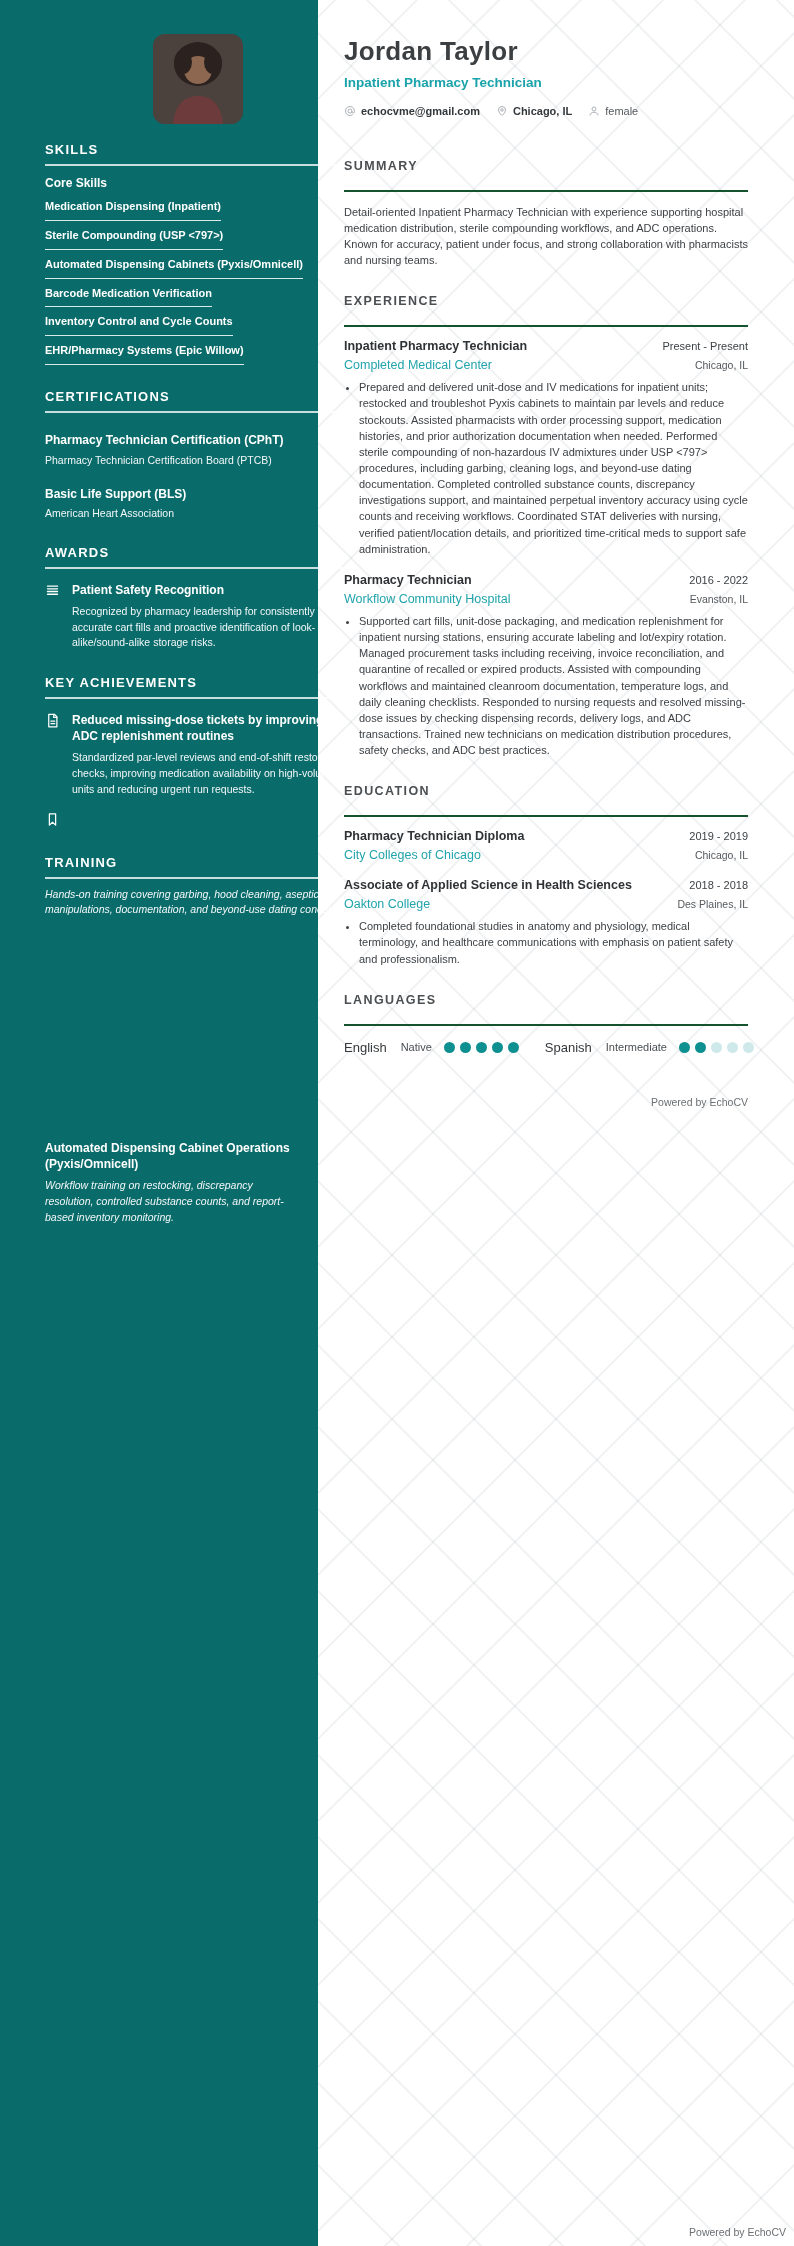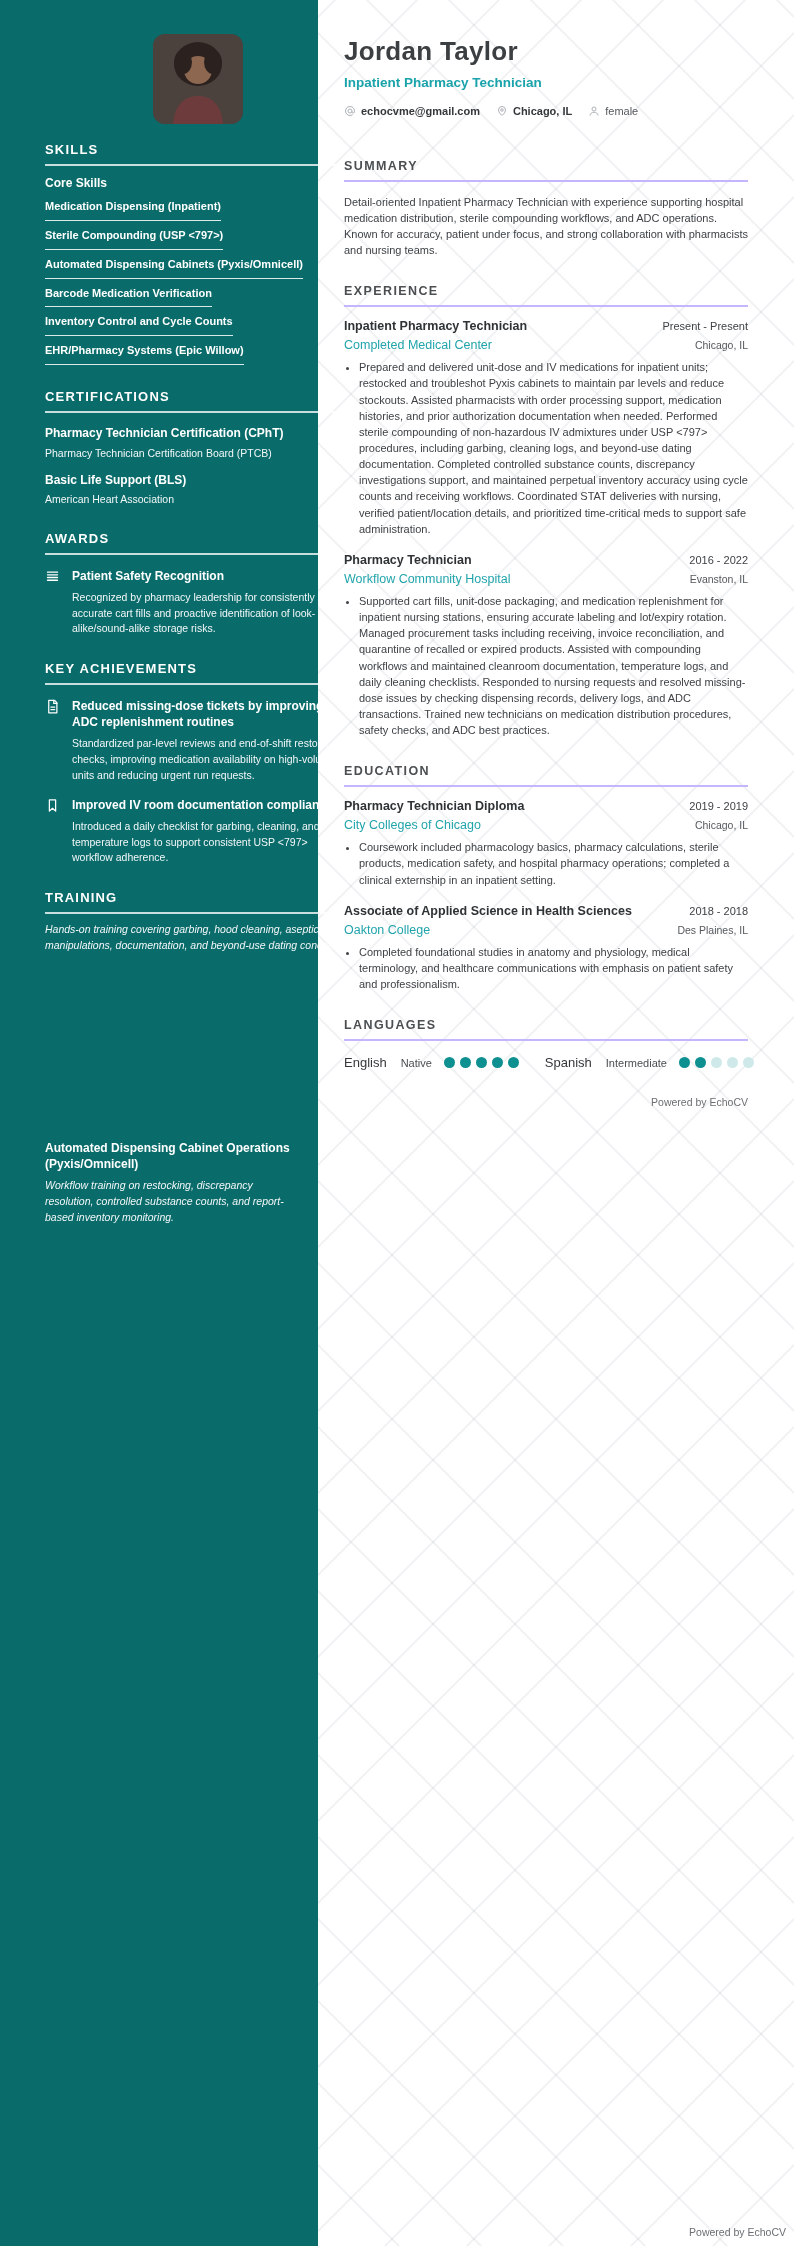--- a/index.html
+++ b/index.html
@@ -18,42 +18,42 @@
   .sidebar{position:absolute;left:0;top:0;width:372px;box-sizing:border-box;
     padding:34px 22px 0 45px;color:#ffffff;}
   .photo{width:90px;height:90px;border-radius:12px;margin:0 auto;display:block;overflow:hidden;}
   .side-heading{font-size:13px;font-weight:bold;letter-spacing:1.2px;color:#ffffff;
     padding-bottom:7px;border-bottom:2px solid rgba(255,255,255,0.78);margin:24px 0 8px 0;}
   .side-heading.first{margin-top:18px;}
   .skills-group{font-size:12px;font-weight:bold;margin:10px 0 2px 0;}
   ul.skills{list-style:none;margin:0;padding:0;}
   ul.skills li{display:table;font-size:11px;font-weight:bold;line-height:1.35;
     padding:7px 0 6px 0;border-bottom:1px solid rgba(255,255,255,0.85);}
-  .cert-name{font-size:12px;font-weight:bold;margin-top:13px;line-height:1.3;}
+  .cert-name{font-size:12px;font-weight:bold;margin-top:20px;line-height:1.3;}
   .cert-issuer{font-size:10.5px;margin-top:4px;line-height:1.35;color:rgba(255,255,255,0.95);}
   .side-item{display:flex;margin-top:13px;}
   .side-item .icon{flex:0 0 18px;width:18px;margin-right:9px;padding-top:1px;color:#ffffff;}
   .side-item-title{font-size:12px;font-weight:bold;line-height:1.35;}
   .side-item-desc{font-size:10.5px;line-height:1.5;margin-top:6px;color:rgba(255,255,255,0.95);}
   .train-title{font-size:12px;font-weight:bold;line-height:1.35;margin-top:13px;}
   .train-desc{font-size:10.5px;line-height:1.5;margin-top:6px;color:rgba(255,255,255,0.95);font-style:italic;}
   .training-2{position:absolute;left:45px;top:1140px;width:251px;color:#ffffff;}
   .training-2 .train-title{margin-top:0;}
 
   
   .main{position:absolute;left:344px;top:36px;width:404px;color:#3e4246;}
   .name{font-size:26px;font-weight:bold;color:#3c3f42;letter-spacing:0.3px;margin:0;}
   .job-title{font-size:13.5px;font-weight:bold;color:#1aa3ab;margin-top:8px;}
   .contact{display:flex;align-items:center;gap:16px;margin-top:15px;font-size:11px;}
   .contact .c-item{display:flex;align-items:flex-end;gap:5px;}
   .contact .c-icon{color:#adb2b8;display:flex;align-items:center;}
   .contact .c-strong{font-weight:bold;color:#35383b;}
   .contact .c-plain{color:#55595d;}
   .sec-heading{font-size:12.5px;font-weight:bold;letter-spacing:1.4px;color:#4b4f52;
-    padding-bottom:7px;border-bottom:2px solid #c4b5fd;margin:26px 0 12px 0;}
+    padding-bottom:17px;border-bottom:2px solid #14532d;margin:26px 0 12px 0;}
   .sec-heading.summary{margin-top:42px;}
   .body-text{font-size:11px;line-height:1.46;color:#3e4246;}
   .entry{margin-top:4px;}
   .entry + .entry{margin-top:16px;}
   .entry-row{display:flex;justify-content:space-between;align-items:baseline;}
   .entry-title{font-size:12.5px;font-weight:bold;color:#2f3336;}
   .entry-dates{font-size:11px;color:#3e4246;white-space:nowrap;}
   .entry-sub{display:flex;justify-content:space-between;align-items:baseline;margin-top:5px;}
   .entry-company{font-size:12.5px;color:#21a4ac;}
   .entry-loc{font-size:10.5px;color:#55595d;white-space:nowrap;}
@@ -142,24 +142,20 @@
         <div class="side-item-title">Reduced missing-dose tickets by improving ADC replenishment routines</div>
         <div class="side-item-desc">Standardized par-level reviews and end-of-shift restock checks, improving medication availability on high-volume units and reducing urgent run requests.</div>
       </div>
     </div>
     <div class="side-item">
       <span class="icon">
         <svg width="15" height="15" viewBox="0 0 24 24" fill="none" stroke="currentColor" stroke-width="2" stroke-linecap="round" stroke-linejoin="round">
             <path d="M7 3h10v18l-5-4.5L7 21z"></path>
           </svg>
       </span>
-      <div>
-        <div class="side-item-title">Improved IV room documentation compliance</div>
-        <div class="side-item-desc">Introduced a daily checklist for garbing, cleaning, and temperature logs to support consistent USP &lt;797&gt; workflow adherence.</div>
-      </div>
     </div>
 
     <div class="side-heading">TRAINING</div>
     <div>
       <div class="train-desc">Hands-on training covering garbing, hood cleaning, aseptic manipulations, documentation, and beyond-use dating concepts.</div>
     </div>
   </div>
 
   <div class="training-2">
     <div class="train-title">Automated Dispensing Cabinet Operations (Pyxis/Omnicell)</div>
@@ -237,23 +233,20 @@
 
     <div class="entry">
       <div class="entry-row">
         <span class="entry-title">Pharmacy Technician Diploma</span>
         <span class="entry-dates">2019 - 2019</span>
       </div>
       <div class="entry-sub">
         <span class="entry-company">City Colleges of Chicago</span>
         <span class="entry-loc">Chicago, IL</span>
       </div>
-      <ul class="bullets">
-        <li>Coursework included pharmacology basics, pharmacy calculations, sterile products, medication safety, and hospital pharmacy operations; completed a clinical externship in an inpatient setting.</li>
-      </ul>
     </div>
 
     <div class="entry">
       <div class="entry-row">
         <span class="entry-title">Associate of Applied Science in Health Sciences</span>
         <span class="entry-dates">2018 - 2018</span>
       </div>
       <div class="entry-sub">
         <span class="entry-company">Oakton College</span>
         <span class="entry-loc">Des Plaines, IL</span>

